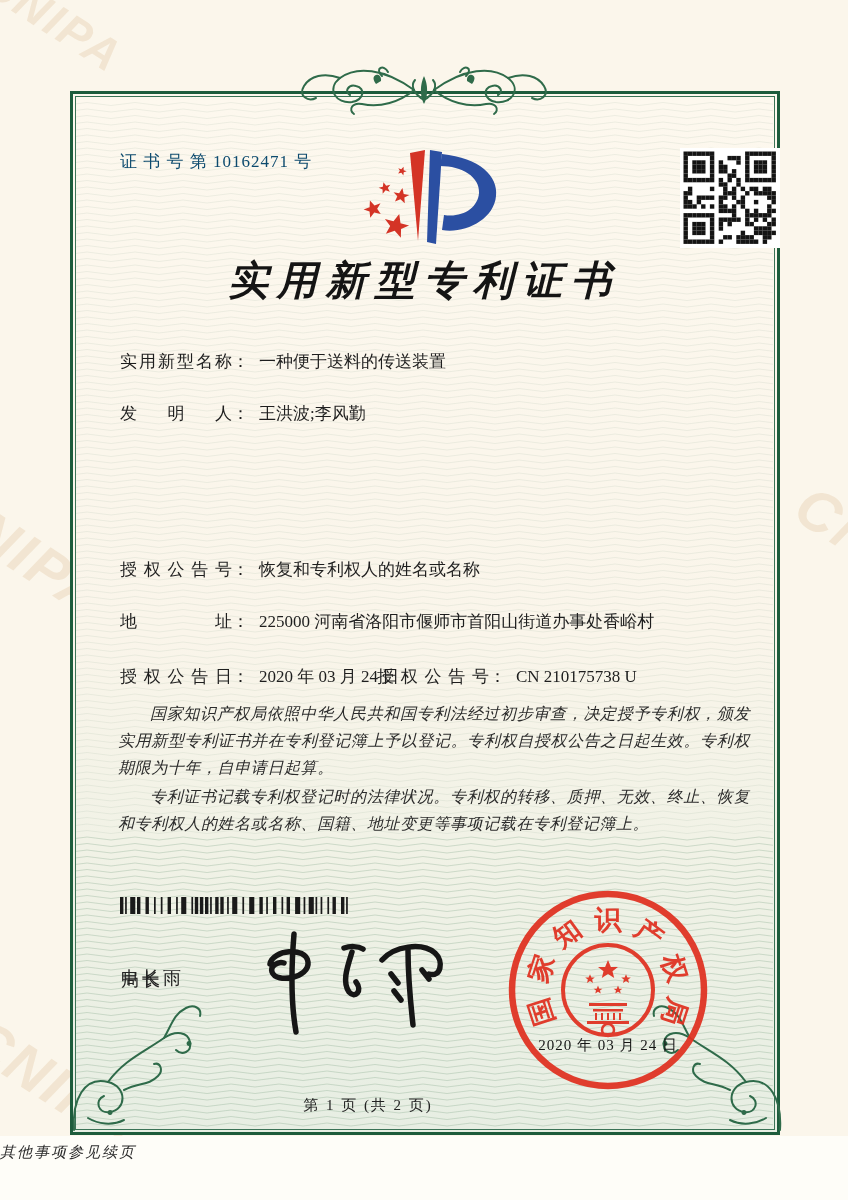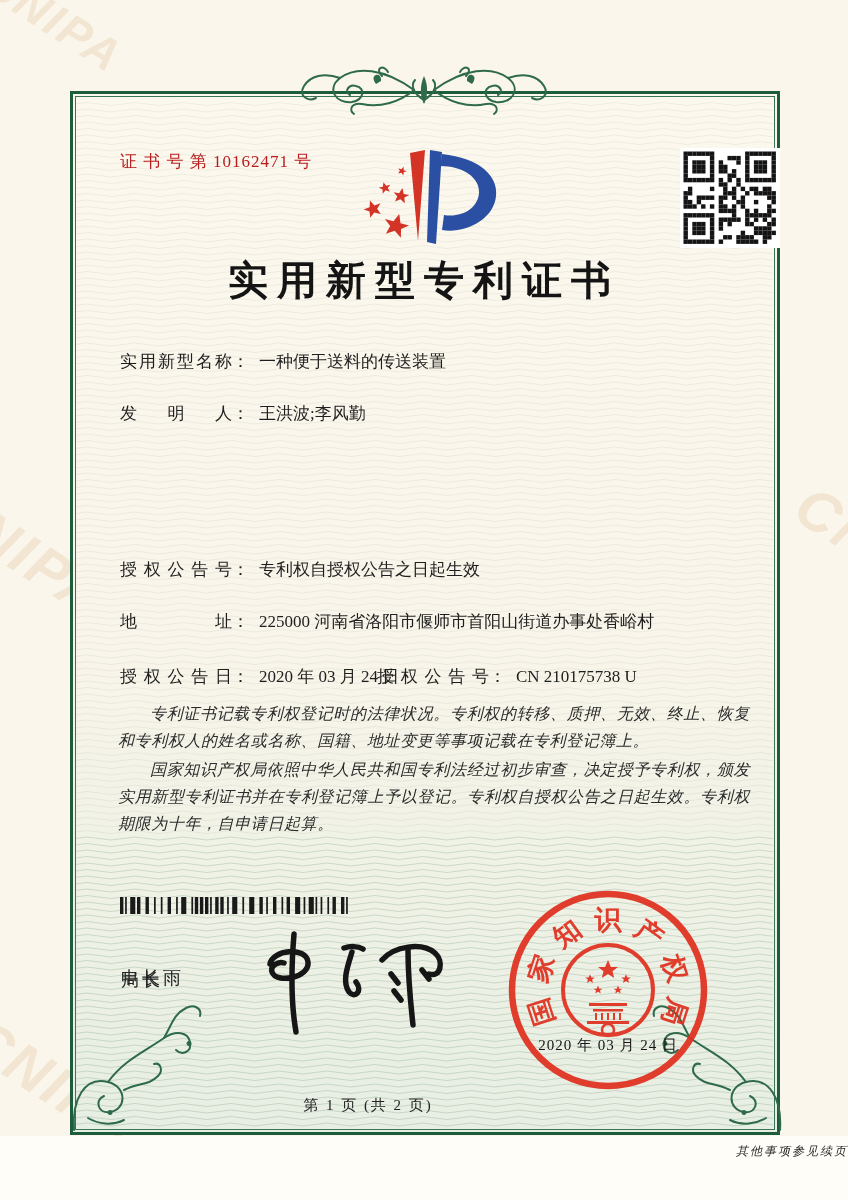--- a/index.html
+++ b/index.html
@@ -23,26 +23,26 @@
   #guilloche{position:absolute;left:2px;top:2px;}
   .bottom-strip{position:absolute;left:0;top:1136px;width:848px;height:64px;background:#fefdf8;z-index:1;}
   
   .ornament-top{position:absolute;left:264px;top:62px;z-index:2;}
   .flourish{position:absolute;z-index:2;}
   .flourish-bl{left:64px;top:990px;}
   .flourish-br{left:640px;top:990px;transform:scaleX(-1);}
   .orn{stroke:#2f6b4a;fill:none;stroke-width:2;stroke-linecap:round;}
   .orn-f{fill:#2f6b4a;stroke:none;}
   
-  .cert-no{position:absolute;left:120px;top:150px;font-size:17px;color:#b91c1c;
+  .cert-no{position:absolute;left:120px;top:150px;font-size:17px;color:#0c4a6e;
            letter-spacing:1px;z-index:3;}
   .logo{position:absolute;left:348px;top:138px;z-index:3;}
   .qr{position:absolute;left:680px;top:148px;width:100px;height:100px;background:#fff;z-index:3;}
   .title{position:absolute;left:0;top:253px;width:848px;text-align:center;
-         font-size:40px;font-weight:700;color:#141414;letter-spacing:9px;z-index:3;}
+         font-size:40px;font-weight:700;color:#141414;letter-spacing:9px;z-index:3;font-style:italic;}
   
   .field-row{position:absolute;left:120px;font-size:17px;color:#1e1e1e;z-index:3;white-space:nowrap;}
   .field-label{display:inline-block;width:112px;text-align:justify;text-align-last:justify;}
   .field-colon{display:inline-block;}
   .field-value{display:inline-block;margin-left:10px;}
   .grant-pair2{position:absolute;left:257px;top:0;white-space:nowrap;}
   
   .paras{position:absolute;left:118px;top:700px;width:632px;z-index:3;}
   .para{font-size:16px;font-style:italic;line-height:27px;color:#2b2b2b;
         text-align:justify;text-indent:2em;letter-spacing:.6px;margin:0 0 2px 0;}
@@ -56,22 +56,22 @@
   .sig{stroke:#161616;fill:none;stroke-width:5.5;stroke-linecap:round;stroke-linejoin:round;}
   .seal{position:absolute;left:505px;top:887px;z-index:4;opacity:.93;}
   .seal-shape{stroke:#e03020;fill:none;}
   .seal-fill{fill:#e03020;stroke:none;}
   .seal-char{font-family:"Liberation Serif","DejaVu Serif",serif;font-size:27px;font-weight:700;
              fill:#e03020;}
   .seal-date{position:absolute;left:505px;top:1036px;width:206px;text-align:center;
              font-size:15px;color:#151515;letter-spacing:1px;z-index:5;}
   .page-info{position:absolute;left:0;top:1096px;width:736px;text-align:center;
              font-size:15px;color:#222;letter-spacing:2px;z-index:3;}
-  .footer-note{position:absolute;left:0;top:1143px;width:848px;text-align:right;
-               font-size:12px;font-style:italic;color:#2b2b2b;letter-spacing:2px;z-index:3;}
+  .footer-note{position:absolute;left:0;top:1143px;width:848px;text-align:left;
+               font-size:15px;font-style:italic;color:#2b2b2b;letter-spacing:2px;z-index:3;}
 </style>
 </head>
 <body>
 
 <div class="page">
 
   <div class="wm wm-tl">CNIPA</div>
   <div class="wm wm-logo">CNIPA</div>
   <div class="wm wm-mid">CNIPA</div>
   <div class="wm wm-left">CNIPA</div>
@@ -527,35 +527,35 @@
 
   <div class="title">实用新型专利证书</div>
 
   <div class="field-row" style="top:350px">
     <span class="field-label">实用新型名称</span><span class="field-colon">：</span><span class="field-value">一种便于送料的传送装置</span>
   </div>
   <div class="field-row" style="top:402px">
     <span class="field-label">发明人</span><span class="field-colon">：</span><span class="field-value">王洪波;李风勤</span>
   </div>
   <div class="field-row" style="top:558px">
-    <span class="field-label">授权公告号</span><span class="field-colon">：</span><span class="field-value">专利权自授权公告之日起生效</span>
+    <span class="field-label">授权公告号</span><span class="field-colon">：</span><span class="field-value">恢复和专利权人的姓名或名称</span>
   </div>
   <div class="field-row" style="top:610px">
     <span class="field-label">地址</span><span class="field-colon">：</span><span class="field-value">225000  河南省洛阳市偃师市首阳山街道办事处香峪村</span>
   </div>
   <div class="field-row" style="top:665px">
     <span class="field-label">授权公告日</span><span class="field-colon">：</span><span class="field-value">2020 年 03 月 24 日</span>
     <span class="grant-pair2">
       <span class="field-label">授权公告号</span><span class="field-colon">：</span><span class="field-value">CN 210175738 U</span>
     </span>
   </div>
 
   <div class="paras">
+    <p class="para">国家知识产权局依照中华人民共和国专利法经过初步审查，决定授予专利权，颁发实用新型专利证书并在专利登记簿上予以登记。专利权自授权公告之日起生效。专利权期限为十年，自申请日起算。</p>
     <p class="para">专利证书记载专利权登记时的法律状况。专利权的转移、质押、无效、终止、恢复和专利权人的姓名或名称、国籍、地址变更等事项记载在专利登记簿上。</p>
-    <p class="para">国家知识产权局依照中华人民共和国专利法经过初步审查，决定授予专利权，颁发实用新型专利证书并在专利登记簿上予以登记。专利权自授权公告之日起生效。专利权期限为十年，自申请日起算。</p>
   </div>
 
   <svg class="barcode" id="bc-svg" width="228" height="17">
       <rect x="0.0" y="0" width="3.4" height="17" fill="#1a1a1a"></rect>
       <rect x="5.1" y="0" width="1.7" height="17" fill="#1a1a1a"></rect>
       <rect x="10.2" y="0" width="5.1" height="17" fill="#1a1a1a"></rect>
       <rect x="17.0" y="0" width="3.4" height="17" fill="#1a1a1a"></rect>
       <rect x="25.5" y="0" width="3.4" height="17" fill="#1a1a1a"></rect>
       <rect x="34.0" y="0" width="1.7" height="17" fill="#1a1a1a"></rect>
       <rect x="40.8" y="0" width="1.7" height="17" fill="#1a1a1a"></rect>

